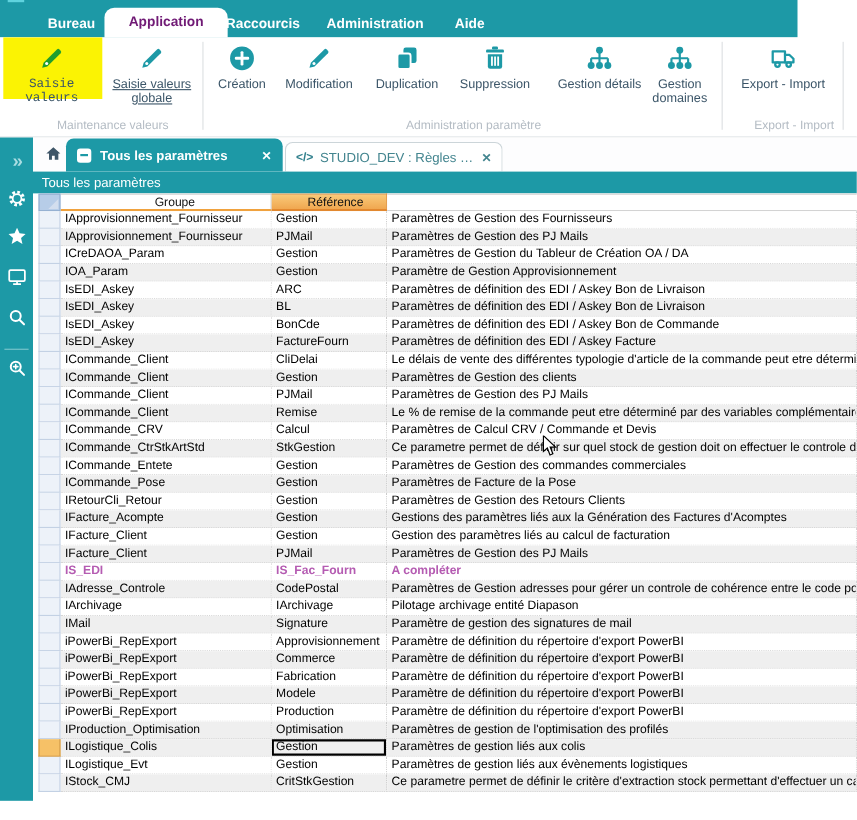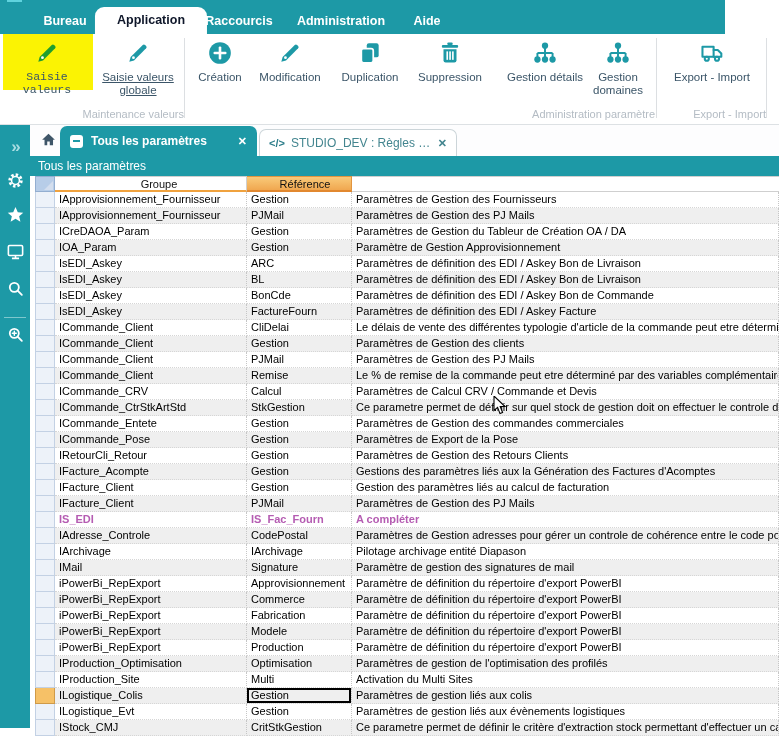--- a/index.html
+++ b/index.html
@@ -7,35 +7,35 @@
   .app { position:relative; width:779px; height:745px; overflow:hidden;
          font-family:"Liberation Sans", sans-serif; background:#fff; }
 
   
   .menubar { position:absolute; top:0; left:0; width:725px; height:34px; background:#1d99a6; }
   .top-sliver { position:absolute; top:0; left:7px; width:15px; height:2px; background:#5fd3de; }
   .menu-item { position:absolute; bottom:0; height:26px; line-height:26px; transform:translateX(-50%);
                color:#fff; font-size:12.5px; font-weight:bold; padding:0 6px; cursor:default; }
   .m0{left:65px;} .m2{left:239px;} .m3{left:341px;} .m4{left:427px;}
   .menu-item.active { left:151px; bottom:0; height:27px; line-height:27px; background:#fff;
-                      color:#0f172a; border-radius:9px 9px 0 0; padding:0 22px; }
+                      color:#701a75; border-radius:9px 9px 0 0; padding:0 22px; }
 
   
   .ribbon { position:absolute; top:34px; left:0; width:779px; height:91px; background:#fff;
             border-bottom:1px solid #dde1e4; }
   .hl { position:absolute; left:3px; top:0; width:90px; height:56px; background:#fbf303; }
   .ritem { position:absolute; top:6px; width:88px; text-align:center; color:#3b5568;
            font-size:11.5px; line-height:1.12; cursor:default; }
   .ritem .ric { display:block; height:30px; margin-bottom:1px; }
   .ritem svg { width:26px; height:26px; }
   .i-sv{left:3px;font-family:Liberation Mono, monospace;} .i-svg{left:94px;text-decoration:underline;} .i-cre{left:176px;} .i-mod{left:246px;} .i-dup{left:326px;}
   .i-sup{left:406px;} .i-gd{left:501px;} .i-gdo{left:574px;} .i-ei{left:668px;}
   .rsep { position:absolute; top:4px; height:80px; width:1px; background:#dcdfe2; }
   .s1{left:184px;} .s2{left:656px;} .s3{left:766px;}
-  .rgroup-label { position:absolute; top:74px; font-size:11px; color:#b4bcc4; text-align:right;padding-left:21px; }
+  .rgroup-label { position:absolute; top:74px; font-size:11px; color:#b4bcc4; text-align:center;padding-left:21px; }
   .g1{left:0; width:184px;} .g2{left:185px; width:470px;} .g3{left:657px; width:109px;}
 
   
   .sidebar { position:absolute; top:125px; left:0; width:30px; height:603px; background:#1d99a6; }
   .sb { position:absolute; left:0; width:30px; text-align:center; cursor:default; }
   .sb svg { width:19px; height:19px; vertical-align:top; }
   .sb-exp { top:12px; color:#a9dde2; font-size:17px; font-weight:bold; letter-spacing:-2px; }
   .sb-gear{top:46px;} .sb-star{top:80px;} .sb-mon{top:117px;} .sb-sea{top:154px;}
   .sb-div { position:absolute; top:192px; left:4px; width:22px; height:1px; background:#7ec7cd; }
   .sb-zoom{top:200px;}
@@ -385,21 +385,21 @@
           <div class="trow">
     <div class="c-rowhdr rh"></div>
     <div class="c-group dc cell-group">ICommande_Entete</div>
     <div class="c-ref dc cell-ref">Gestion</div>
     <div class="c-desc dc cell-desc">Paramètres de Gestion des commandes commerciales</div>
   </div>
           <div class="trow alt">
     <div class="c-rowhdr rh"></div>
     <div class="c-group dc cell-group">ICommande_Pose</div>
     <div class="c-ref dc cell-ref">Gestion</div>
-    <div class="c-desc dc cell-desc">Paramètres de Export de la Pose</div>
+    <div class="c-desc dc cell-desc">Paramètres de Facture de la Pose</div>
   </div>
           <div class="trow">
     <div class="c-rowhdr rh"></div>
     <div class="c-group dc cell-group">IRetourCli_Retour</div>
     <div class="c-ref dc cell-ref">Gestion</div>
     <div class="c-desc dc cell-desc">Paramètres de Gestion des Retours Clients</div>
   </div>
           <div class="trow alt">
     <div class="c-rowhdr rh"></div>
     <div class="c-group dc cell-group">IFacture_Acompte</div>
@@ -470,26 +470,20 @@
     <div class="c-rowhdr rh"></div>
     <div class="c-group dc cell-group">iPowerBi_RepExport</div>
     <div class="c-ref dc cell-ref">Production</div>
     <div class="c-desc dc cell-desc">Paramètre de définition du répertoire d'export PowerBI</div>
   </div>
           <div class="trow alt">
     <div class="c-rowhdr rh"></div>
     <div class="c-group dc cell-group">IProduction_Optimisation</div>
     <div class="c-ref dc cell-ref">Optimisation</div>
     <div class="c-desc dc cell-desc">Paramètres de gestion de l'optimisation des profilés</div>
-  </div>
-          <div class="trow">
-    <div class="c-rowhdr rh"></div>
-    <div class="c-group dc cell-group">IProduction_Site</div>
-    <div class="c-ref dc cell-ref">Multi</div>
-    <div class="c-desc dc cell-desc">Activation du Multi Sites</div>
   </div>
           <div class="trow alt selected">
     <div class="c-rowhdr rh"></div>
     <div class="c-group dc cell-group">ILogistique_Colis</div>
     <div class="c-ref dc cell-ref">Gestion</div>
     <div class="c-desc dc cell-desc">Paramètres de gestion liés aux colis</div>
   </div>
           <div class="trow">
     <div class="c-rowhdr rh"></div>
     <div class="c-group dc cell-group">ILogistique_Evt</div>

